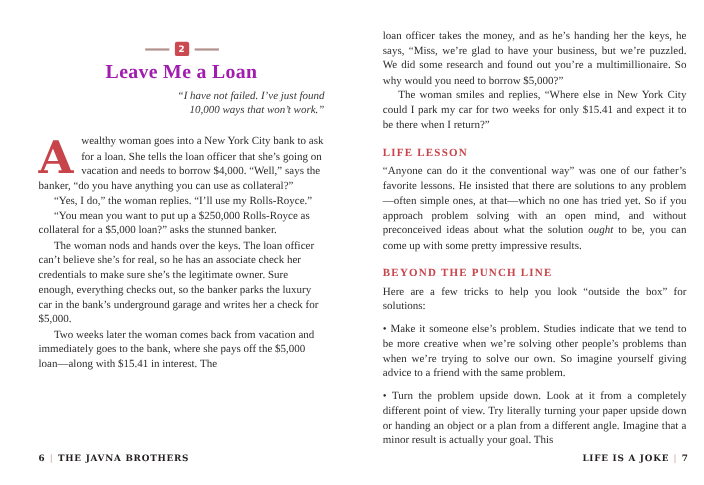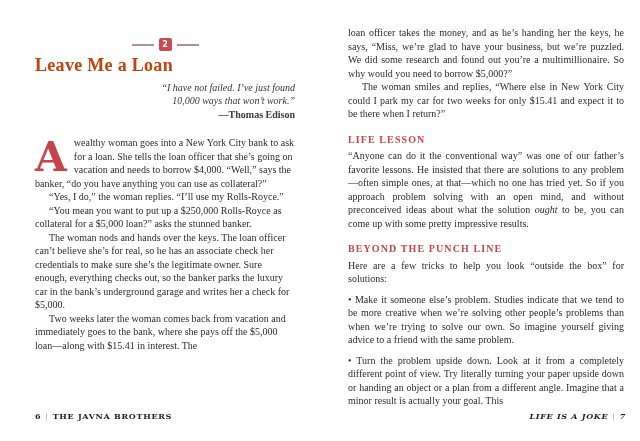--- a/index.html
+++ b/index.html
@@ -4,62 +4,61 @@
 <style>
   html,body{margin:0;padding:0;background:#ffffff;}
   .spread{position:relative;width:640px;height:441px;background:#ffffff;overflow:hidden;
           font-family:"Liberation Serif",serif;color:#2e2c2b;}
   
   .page-left{position:absolute;left:35px;top:0;width:260px;}
   .ornament{margin-top:38px;text-align:center;display:flex;align-items:center;justify-content:center;gap:5px;}
   .rule{display:inline-block;width:22px;height:2px;background:#b2928e;}
   .chapter-badge{display:inline-block;width:13px;height:13px;line-height:13px;background:#cb4950;color:#fff;
                  font-family:"DejaVu Sans",sans-serif;font-weight:bold;font-size:8px;text-align:center;border-radius:2px;}
-  .chapter-title{margin:4px 0 0;color:#c2410c;font-size:18px;line-height:20px;
+  .chapter-title{margin:4px 0 0;text-align:center;color:#a21caf;font-size:18px;line-height:20px;
                  font-weight:bold;letter-spacing:.3px;}
   .epigraph{margin-top:6px;text-align:right;font-style:italic;font-size:10px;line-height:13px;color:#3b3836;}
   .epigraph-attribution{font-style:normal;font-weight:bold;margin-top:1px;}
   .body-text{margin-top:15px;font-size:10px;line-height:13.5px;text-align:left;}
   .para{margin:0;}
   .para.indent{text-indent:14px;}
   .drop-cap{float:left;color:#c8444b;font-family:"DejaVu Serif",serif;font-weight:bold;
             font-size:41px;line-height:36px;margin:3px 7px 0 0;}
   
   .page-right{position:absolute;left:348px;top:26px;width:276px;font-size:10px;line-height:13.5px;}
   .page-right .para{text-align:justify;}
   .section-heading{margin:12px 0 3px;color:#c8444b;font-size:10px;font-weight:bold;letter-spacing:1.1px;}
   .para.bullet{margin-top:7px;}
   .seg-bold{font-weight:normal;}
   .seg-italic{font-style:italic;}
   
   .footer{position:absolute;top:411px;font-family:"DejaVu Serif",serif;font-weight:bold;
           font-size:8px;letter-spacing:.7px;color:#221f1e;}
   .footer-left{left:35px;}
-  .footer-right{right:14px;font-style:italic;}
+  .footer-right{right:14px;}
   .footer .sep{color:#d09c9c;font-weight:normal;margin:0 4px;}
 </style>
 </head>
 <body>
 
 <div class="spread">
 
   <div class="page-left">
 
     <div class="ornament">
       <span class="rule"></span>
       <span class="chapter-badge">2</span>
       <span class="rule"></span>
     </div>
 
     <h1 class="chapter-title">Leave Me a Loan</h1>
 
     <div class="epigraph">
       <div>“I have not failed. I’ve just found</div>
       <div>10,000 ways that won’t work.”</div>
-      <div class="epigraph-attribution">—Thomas Edison</div>
     </div>
 
     <div class="body-text">
       <p class="para">
         <span class="drop-cap">A</span><span>wealthy woman goes into a New York City bank to ask for a loan. She tells the loan officer that she’s going on vacation and needs to borrow $4,000. “Well,” says the banker, “do you have anything you can use as collateral?”</span>
       </p>
       <p class="para indent">“Yes, I do,” the woman replies. “I’ll use my Rolls-Royce.”</p>
       <p class="para indent">“You mean you want to put up a $250,000 Rolls-Royce as collateral for a $5,000 loan?” asks the stunned banker.</p>
       <p class="para indent">The woman nods and hands over the keys. The loan officer can’t believe she’s for real, so he has an associate check her credentials to make sure she’s the legitimate owner. Sure enough, everything checks out, so the banker parks the luxury car in the bank’s underground garage and writes her a check for $5,000.</p>
       <p class="para indent">Two weeks later the woman comes back from vacation and immediately goes to the bank, where she pays off the $5,000 loan—along with $15.41 in interest. The</p>

